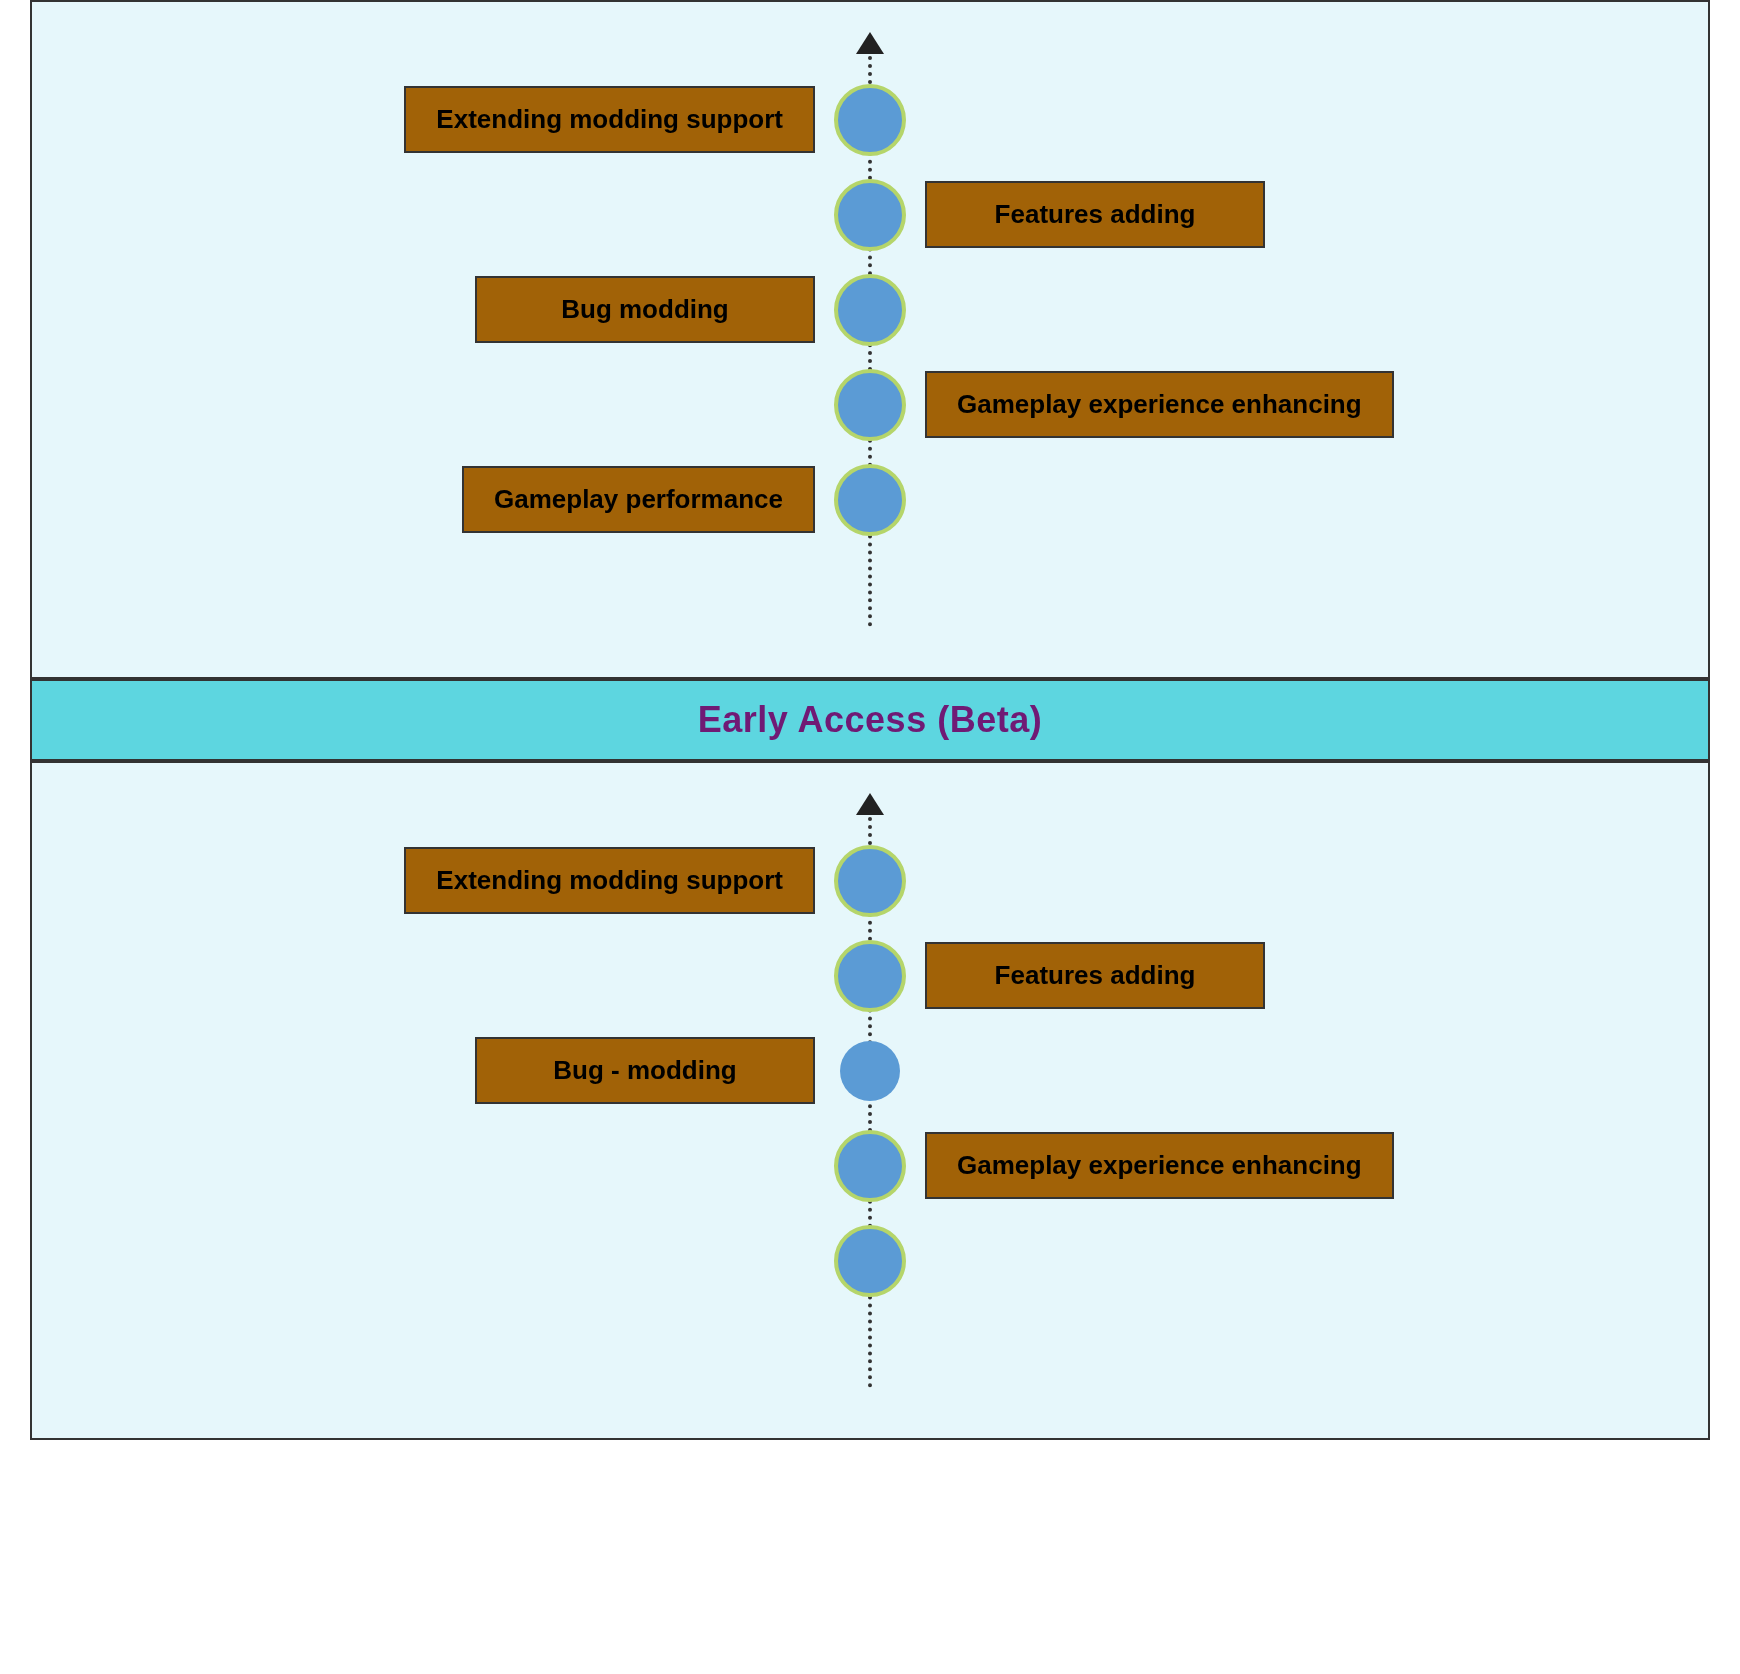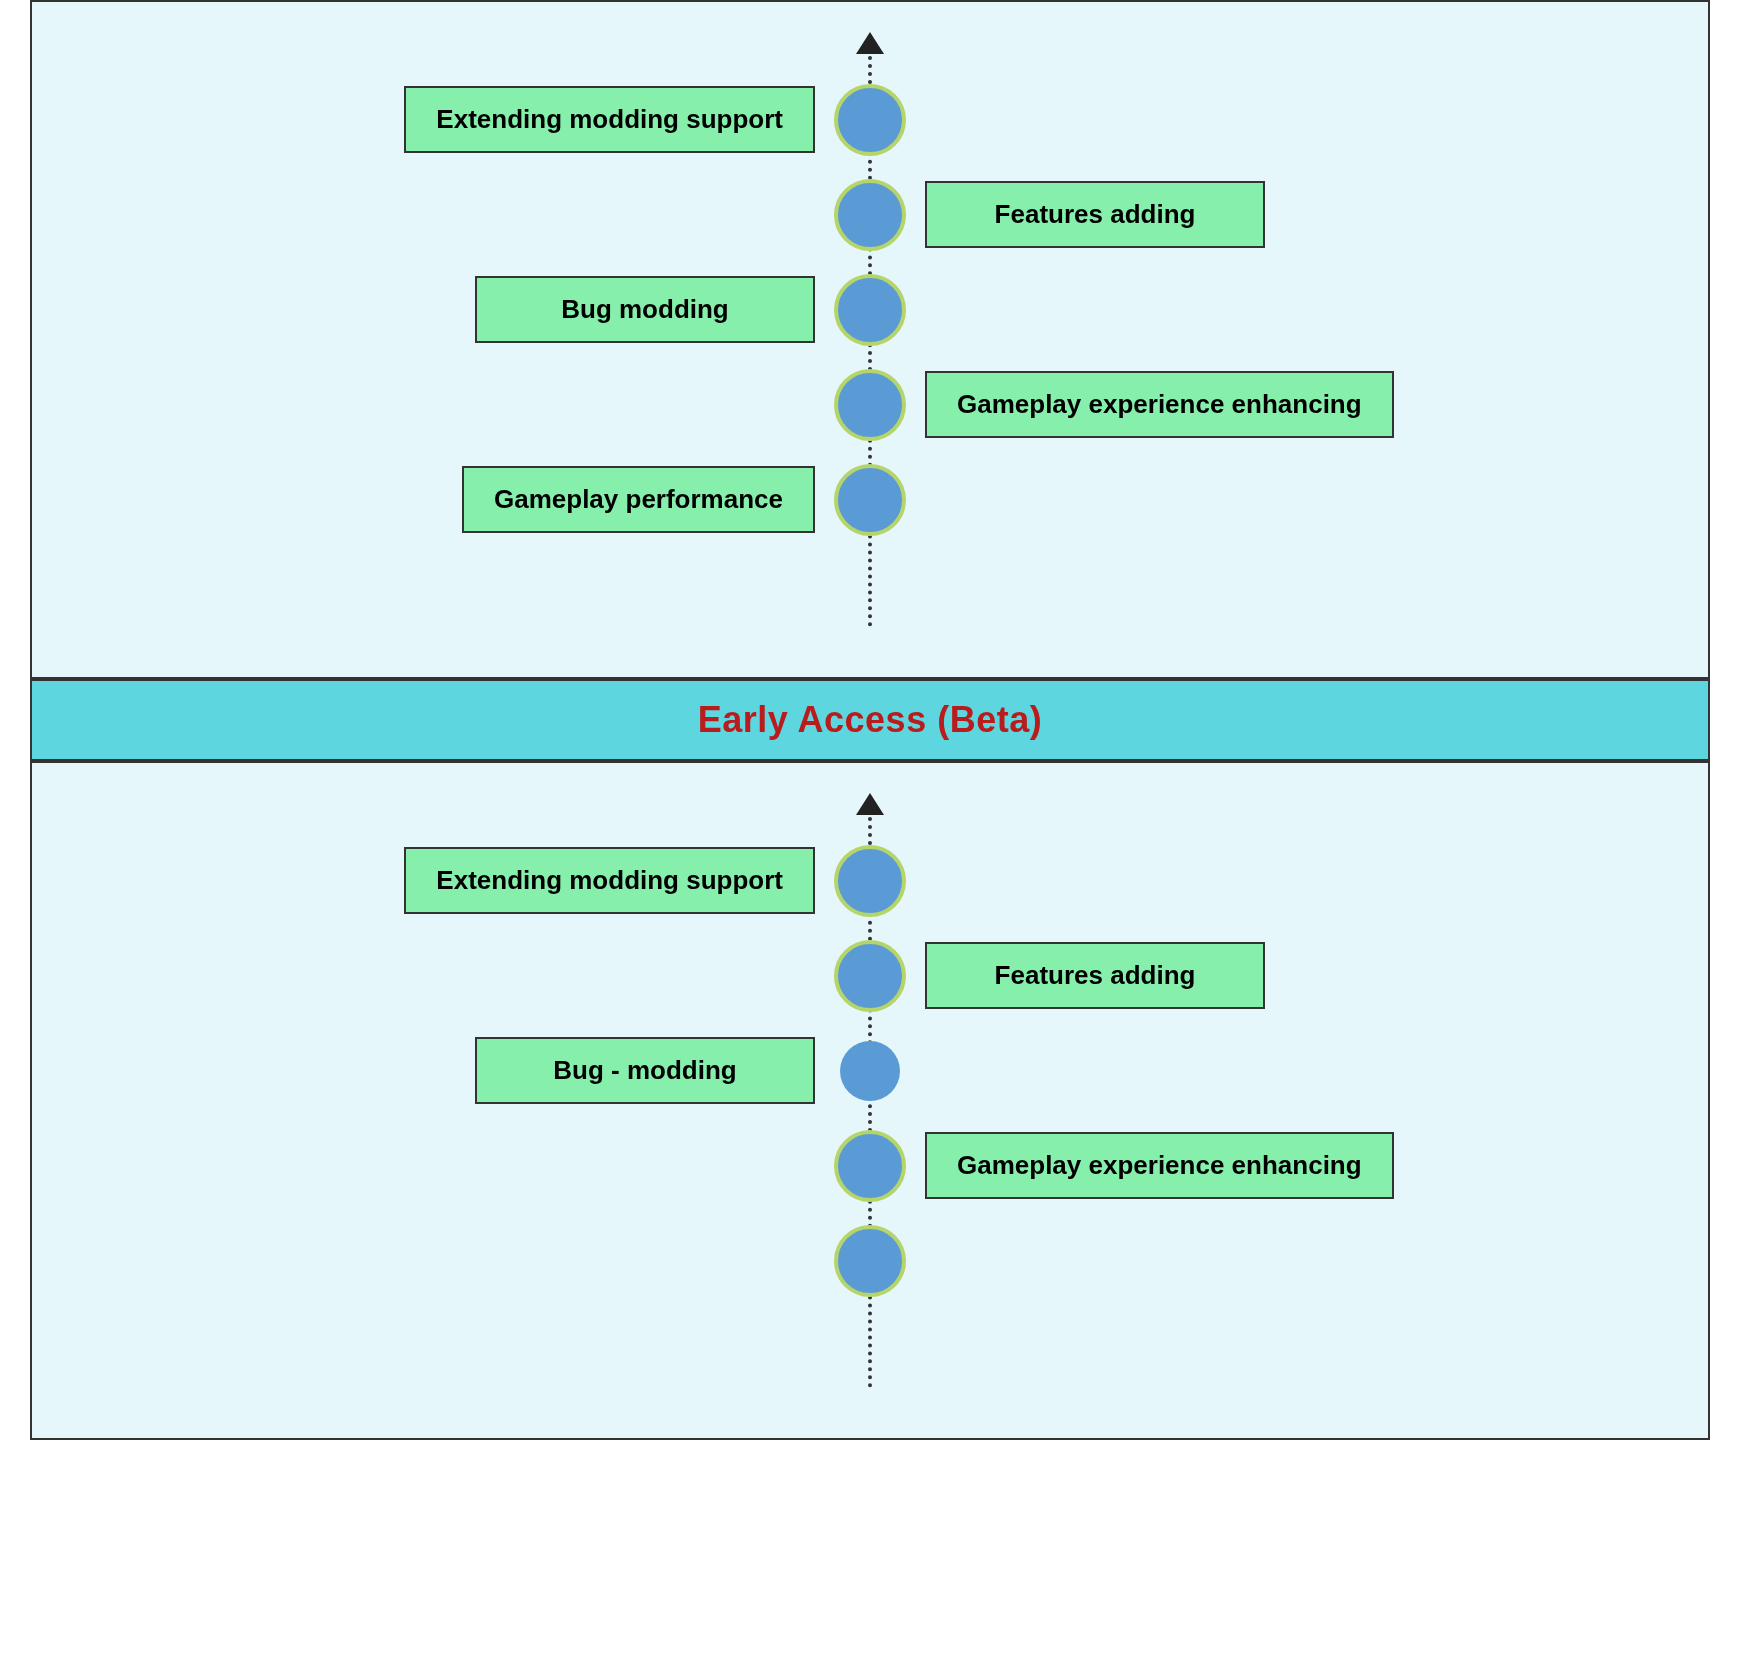--- a/index.html
+++ b/index.html
@@ -26,21 +26,21 @@
     }
 
     
     .banner {
       background: #5dd6e0;
       border: 2px solid #333;
       text-align: center;
       padding: 18px 0;
       font-size: 36px;
       font-weight: bold;
-      color: #b91c1c;
+      color: #701a75;
       letter-spacing: 0.5px;
     }
 
     
     .timeline-container {
       position: relative;
       width: 100%;
       min-height: 520px;
     }
 
@@ -78,21 +78,21 @@
     
     .timeline-rows {
       display: flex;
       flex-direction: column;
       width: 100%;
       padding-top: 40px;
     }
 
     .item-box {
       border: 2px solid #333;
-      background: #86efac;
+      background: #a16207;
       padding: 16px 30px;
       font-size: 26px;
       font-weight: bold;
       white-space: nowrap;
       min-width: 340px;
       text-align: center;
     }
 
     .circle {
       width: 60px;

